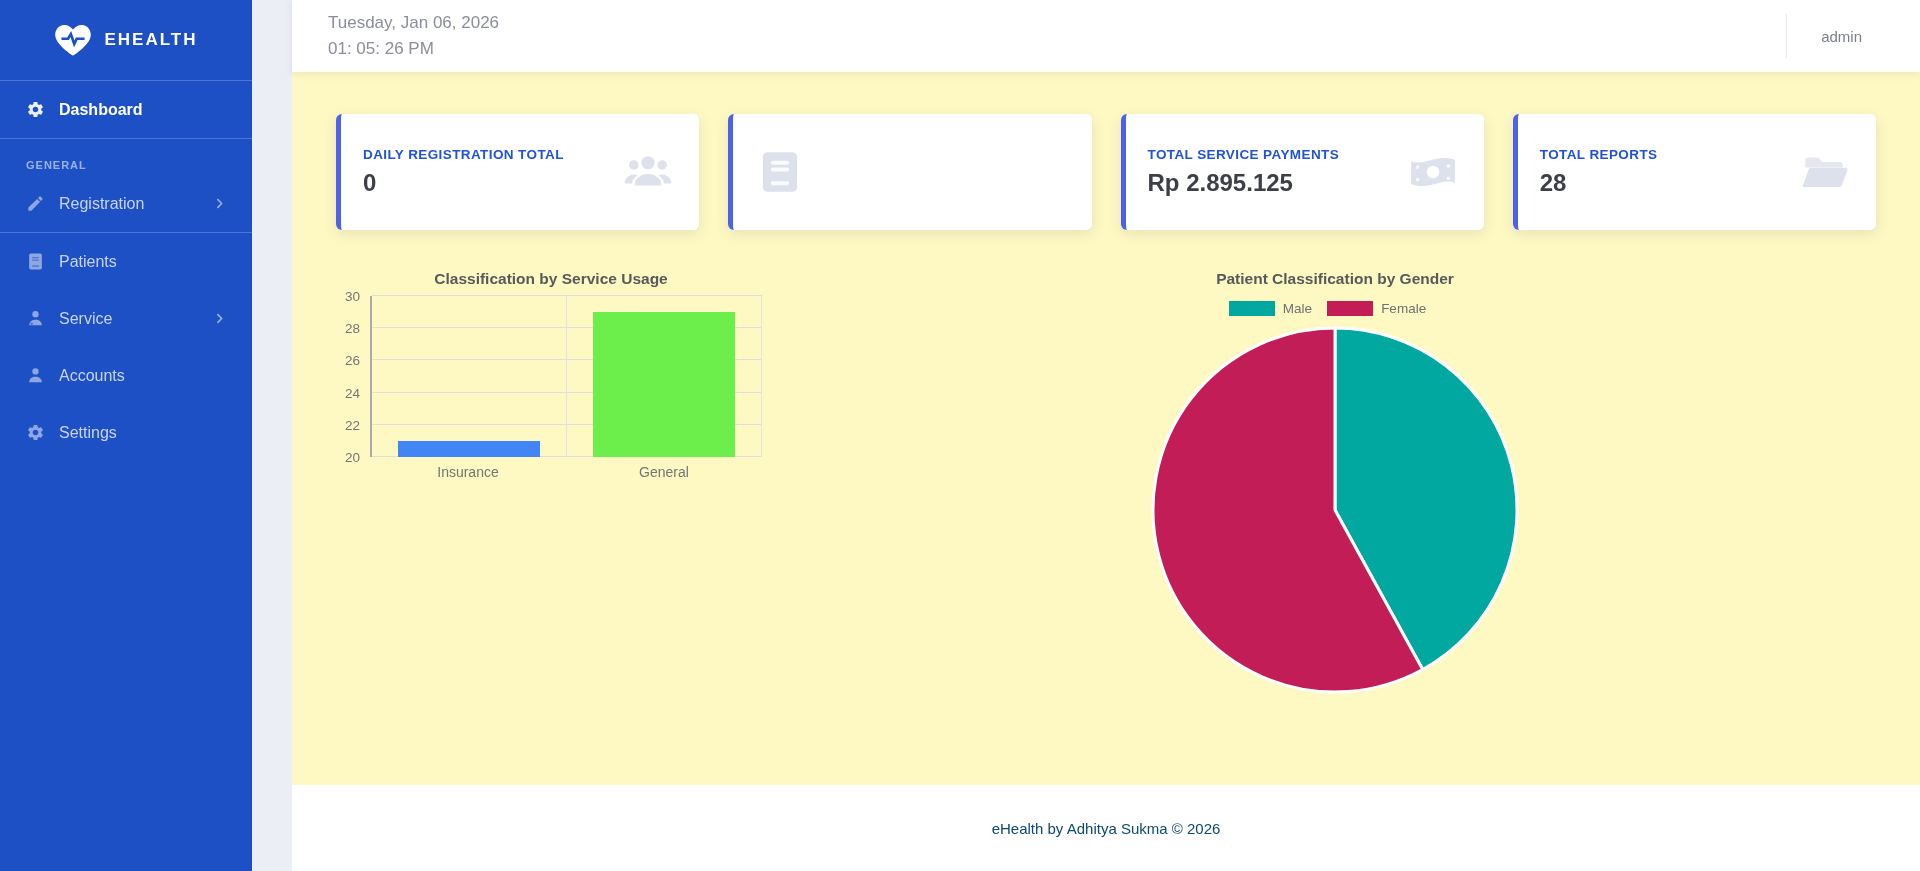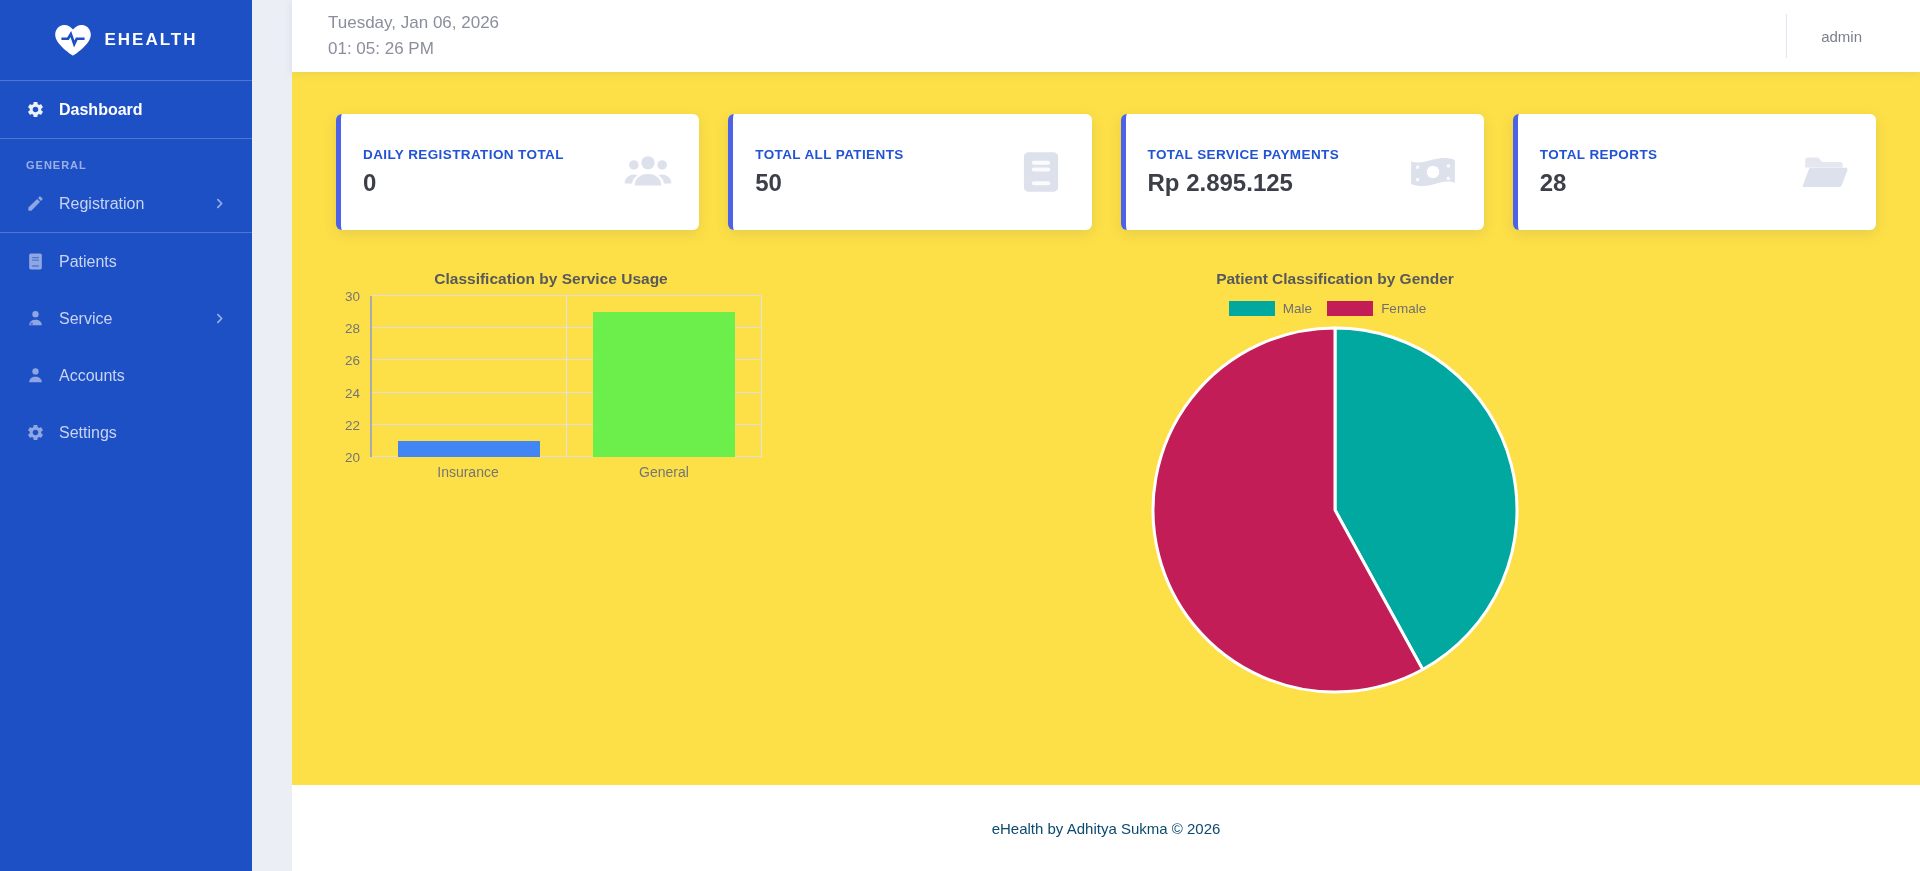--- a/index.html
+++ b/index.html
@@ -46,21 +46,21 @@
     display:flex; align-items:center; justify-content:space-between;
     padding:0 0 0 36px;
     box-shadow:0 2px 8px rgba(90,97,120,0.12);
     position:relative; z-index:3;
   }
   .datetime { color:#8b8e9c; font-size:17px; line-height:26px; }
   .topbar-right { display:flex; align-items:center; height:100%; }
   .topbar-sep { width:1px; height:44px; background:#e3e6f0; margin-right:34px; }
   .username { color:#7b7e8c; font-size:15px; margin-right:58px; cursor:pointer; }
 
-  .content { flex:1; background:#fde047; padding:0 44px; overflow:hidden; }
+  .content { flex:1; background:#fef9c3; padding:0 44px; overflow:hidden; }
 
   
   .cards-row {
     margin-top:42px;
     display:grid; grid-template-columns:repeat(4,1fr); gap:29px;
   }
   .stat-card {
     background:#fff; height:116px; border-radius:6px;
     border-left:5px solid #4c63e9;
     box-shadow:0 4px 14px rgba(60,65,90,0.12);
@@ -226,24 +226,20 @@
                 <path d="M5.6 18.5c0-3.4 2.8-5.6 6.4-5.6s6.4 2.2 6.4 5.6z"></path>
                 <circle cx="5.2" cy="8.6" r="2.3"></circle>
                 <path d="M.8 17.5c0-2.6 2-4.3 4.5-4.3.6 0 1.2.1 1.7.3-1.6 1.1-2.6 2.5-2.6 4z"></path>
                 <circle cx="18.8" cy="8.6" r="2.3"></circle>
                 <path d="M23.2 17.5c0-2.6-2-4.3-4.5-4.3-.6 0-1.2.1-1.7.3 1.6 1.1 2.6 2.5 2.6 4z"></path>
               </svg>
           </span>
         </div>
 
         <div class="stat-card">
-          <div>
-            <div class="stat-label">TOTAL ALL PATIENTS</div>
-            <div class="stat-value">50</div>
-          </div>
           <span class="stat-icon">
             <svg viewBox="0 0 24 24" fill="currentColor">
                 <path d="M6 2.5h12a2.2 2.2 0 0 1 2.2 2.2v14.6A2.2 2.2 0 0 1 18 21.5H6a2.2 2.2 0 0 1-2.2-2.2V4.7A2.2 2.2 0 0 1 6 2.5z"></path>
                 <rect x="7.6" y="6.6" width="8.8" height="1.9" rx="0.95" fill="#ffffff" opacity="0.85"></rect>
                 <rect x="7.6" y="9.8" width="8.8" height="1.9" rx="0.95" fill="#ffffff" opacity="0.85"></rect>
                 <rect x="7.6" y="16.4" width="8.8" height="1.9" rx="0.95" fill="#ffffff" opacity="0.85"></rect>
               </svg>
           </span>
         </div>
 

